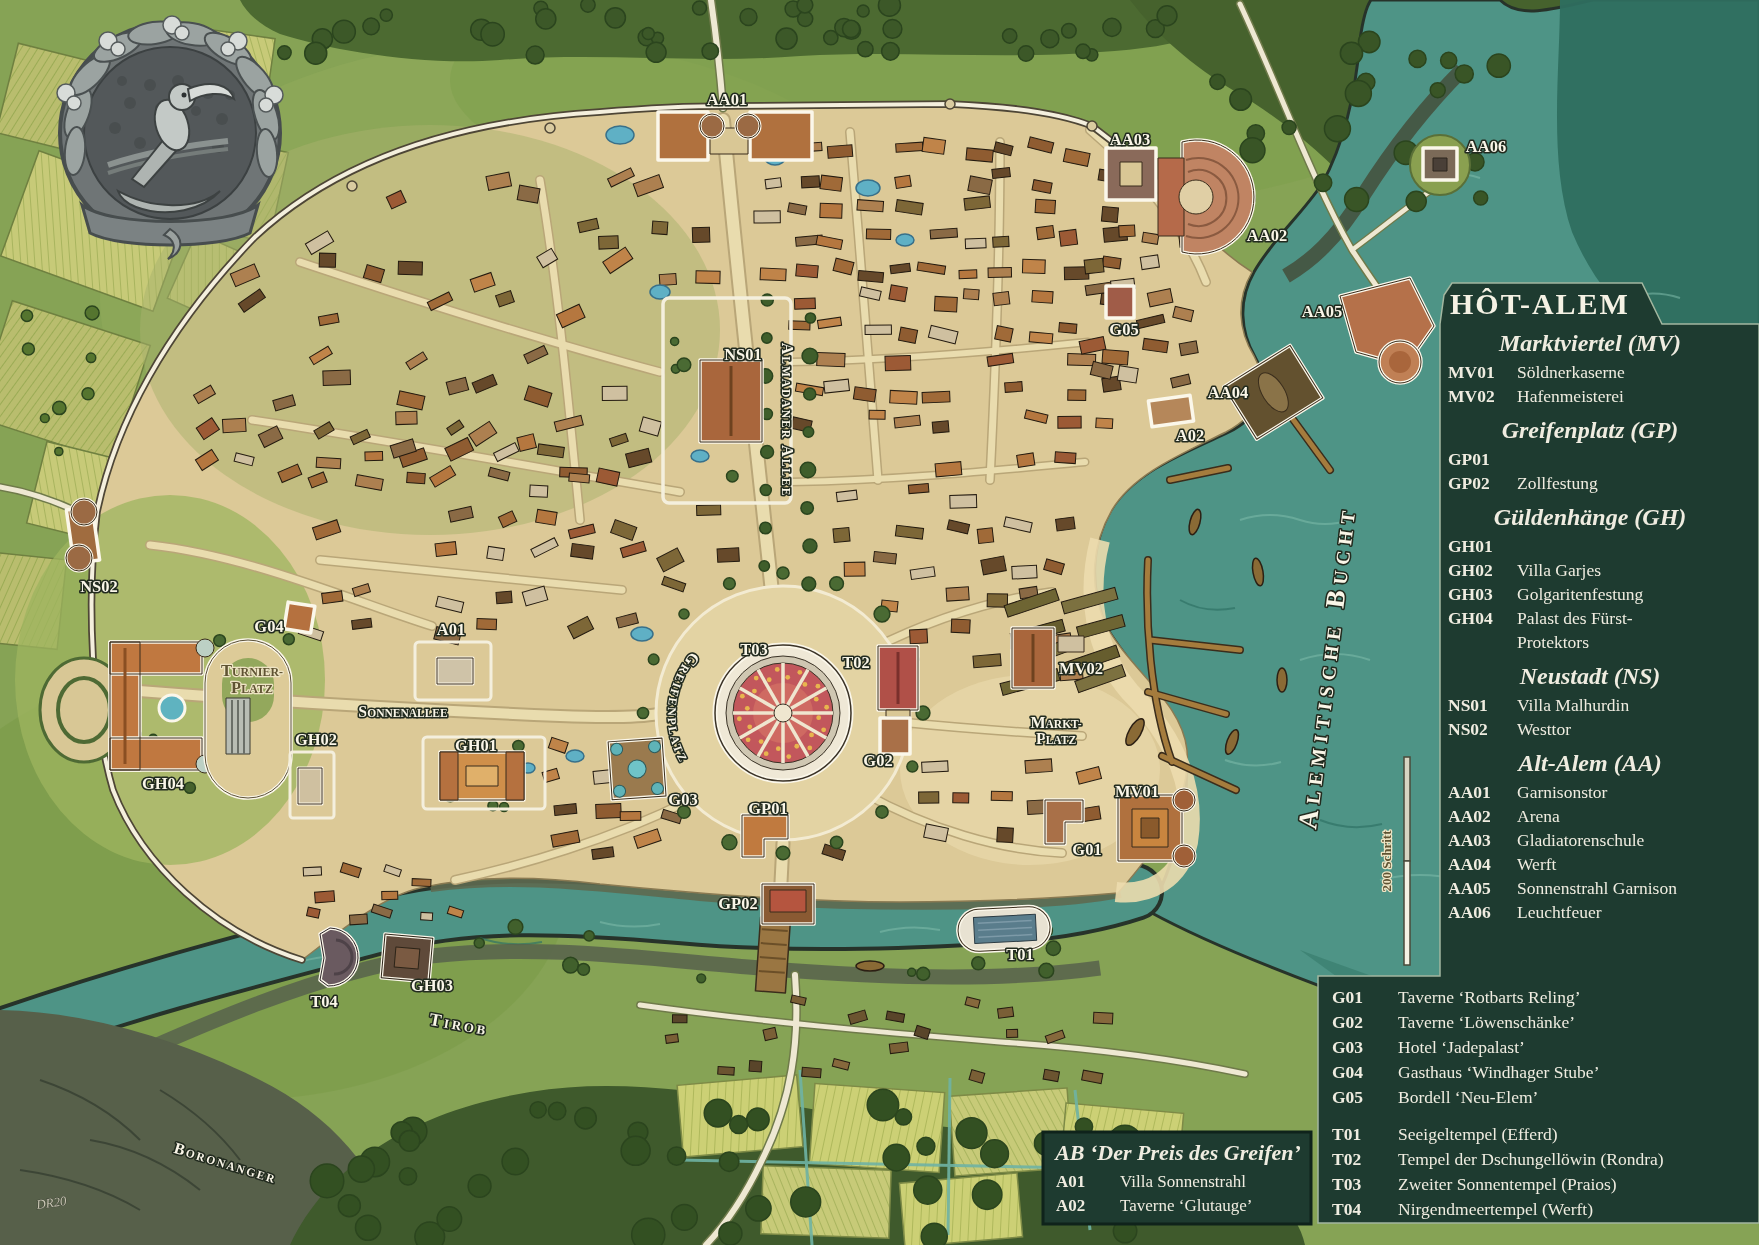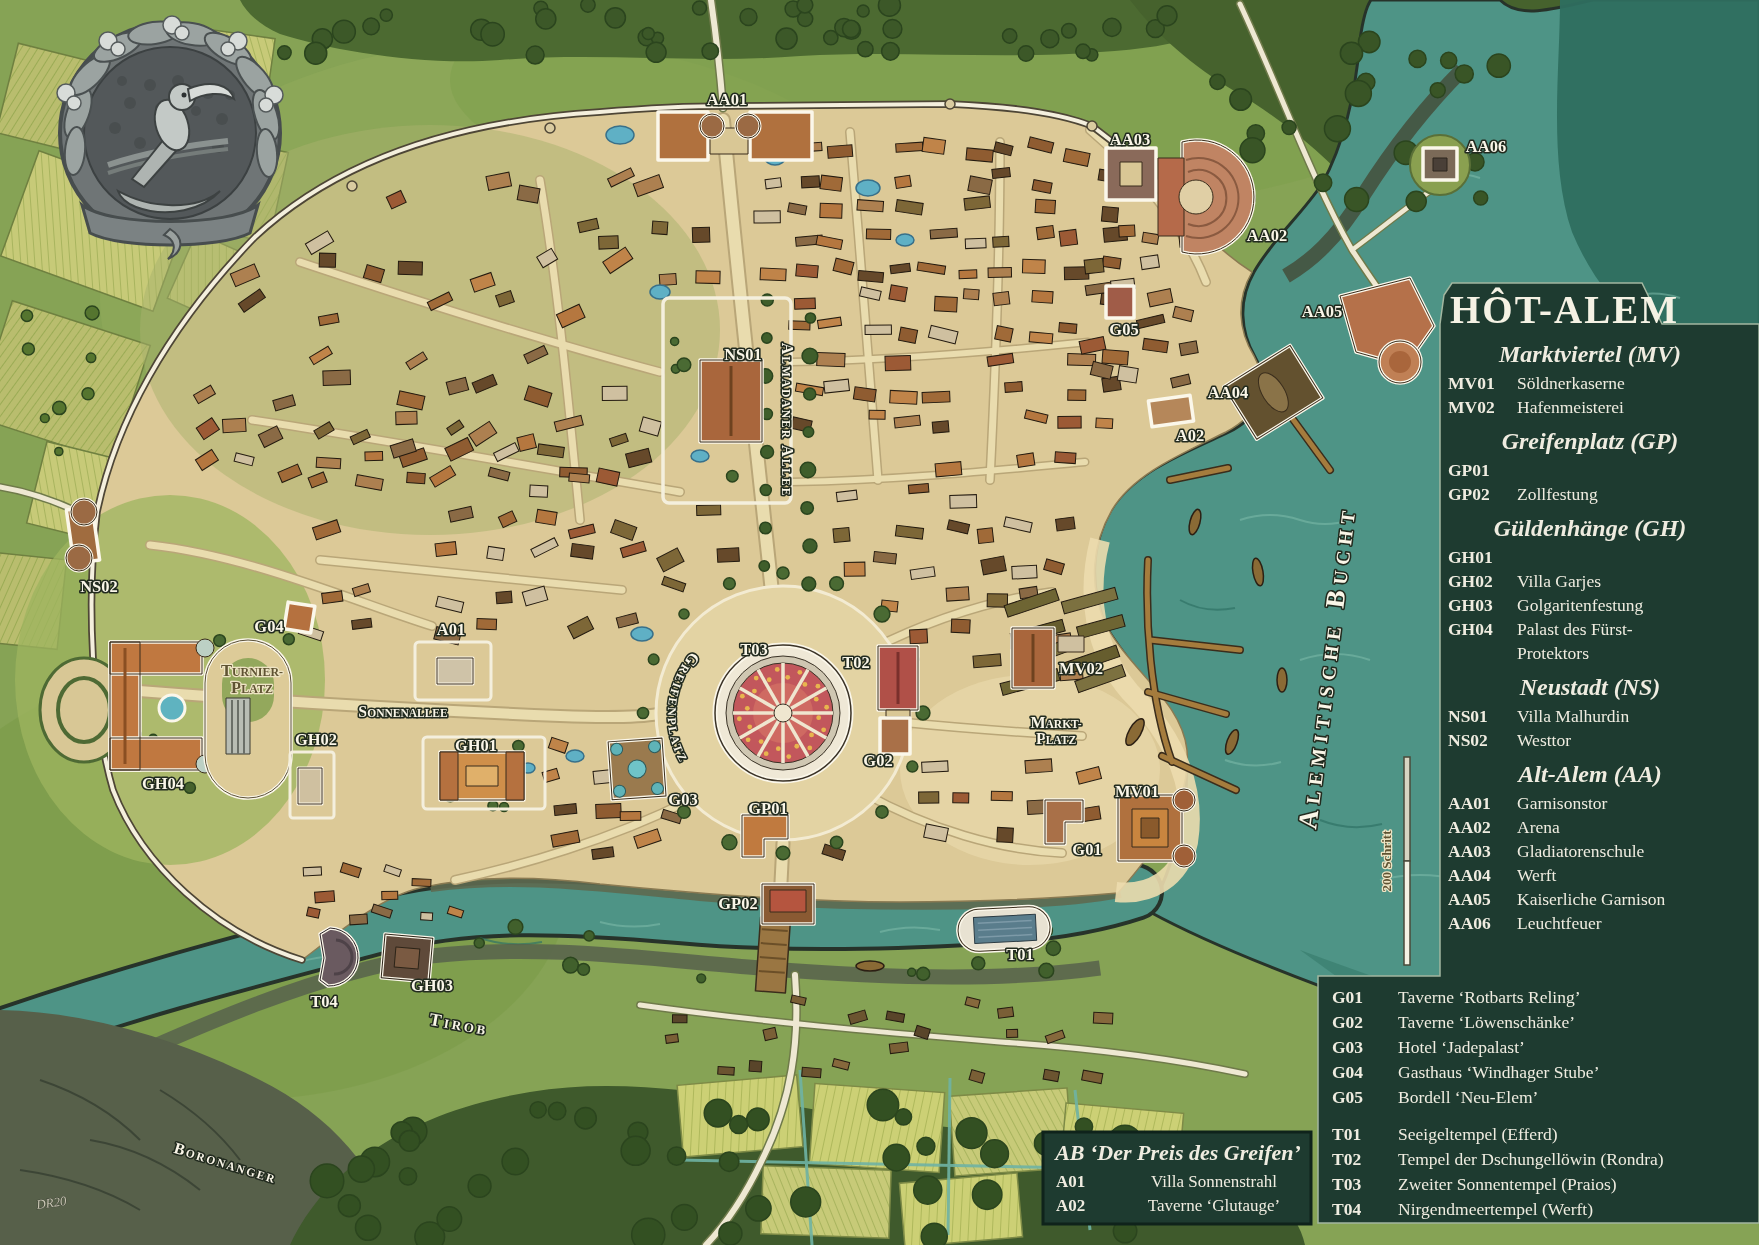--- a/index.html
+++ b/index.html
@@ -2,37 +2,37 @@
 <html><head>
 <meta charset="utf-8">
 <style>
   html,body{margin:0;padding:0;background:#222;}
   #stage{position:relative;width:1759px;height:1245px;overflow:hidden;
          font-family:"Liberation Serif","DejaVu Serif",serif;background:#86a355;padding-left:36px;}
   #map{position:absolute;left:0;top:0;}
   .overlay{position:absolute;color:#efece0;}
   
   #legend-main{left:1448px;top:287px;width:302px;}
-  .lg-title{font-size:39px;font-weight:bold;letter-spacing:2px;color:#f5f2e4;margin:0 0 2px 2px;}
+  .lg-title{font-size:30px;font-weight:bold;letter-spacing:2px;color:#f5f2e4;margin:0 0 2px 2px;}
   .lg-sec{margin-top:9px;}
   .lg-h{font-style:italic;font-weight:bold;font-size:24px;text-align:center;margin:0 18px 3px 0;}
   .lg-row{display:flex;font-size:17.5px;line-height:24px;}
   .lg-code{width:58px;font-weight:bold;flex:none;}
   .lg-name{flex:1;white-space:pre-line;margin-left:11px;}
   
   #legend-poi{left:1332px;top:985px;width:420px;}
   .poi-group{margin-bottom:12px;}
   .poi-row{display:flex;font-size:17.5px;line-height:25px;}
   .poi-code{width:66px;font-weight:bold;flex:none;}
   
   #ab-box{left:1048px;top:1138px;width:260px;}
   .ab-title{font-size:22px;font-style:italic;font-weight:bold;text-align:center;margin:2px 0 4px 0;}
   .ab-row{display:flex;font-size:17px;line-height:24px;}
   .ab-code{width:64px;font-weight:bold;flex:none;text-align:left;padding-left:8px;}
-  .ab-name{flex:1;text-align:center;}
+  .ab-name{flex:1;}
 </style>
 </head>
 <body>
 
 <div id="stage">
 <svg id="map" width="1759" height="1245" viewBox="0 0 1759 1245">
   <defs>
     <pattern id="fa" width="7" height="7" patternUnits="userSpaceOnUse" patternTransform="rotate(18)">
       <rect width="7" height="7" fill="#b9bd6e"></rect>
           <line x1="0" y1="0" x2="0" y2="7" stroke="#9aab54" stroke-width="2"></line>
@@ -1159,21 +1159,21 @@
           <div class="lg-row">
             <span class="lg-code">AA03</span>
             <span class="lg-name">Gladiatorenschule</span>
           </div>
           <div class="lg-row">
             <span class="lg-code">AA04</span>
             <span class="lg-name">Werft</span>
           </div>
           <div class="lg-row">
             <span class="lg-code">AA05</span>
-            <span class="lg-name">Kaiserliche Garnison</span>
+            <span class="lg-name">Sonnenstrahl Garnison</span>
           </div>
           <div class="lg-row">
             <span class="lg-code">AA06</span>
             <span class="lg-name">Leuchtfeuer</span>
           </div>
         </div>
       </div>
 </div>
 
 <div class="overlay" id="legend-poi">

